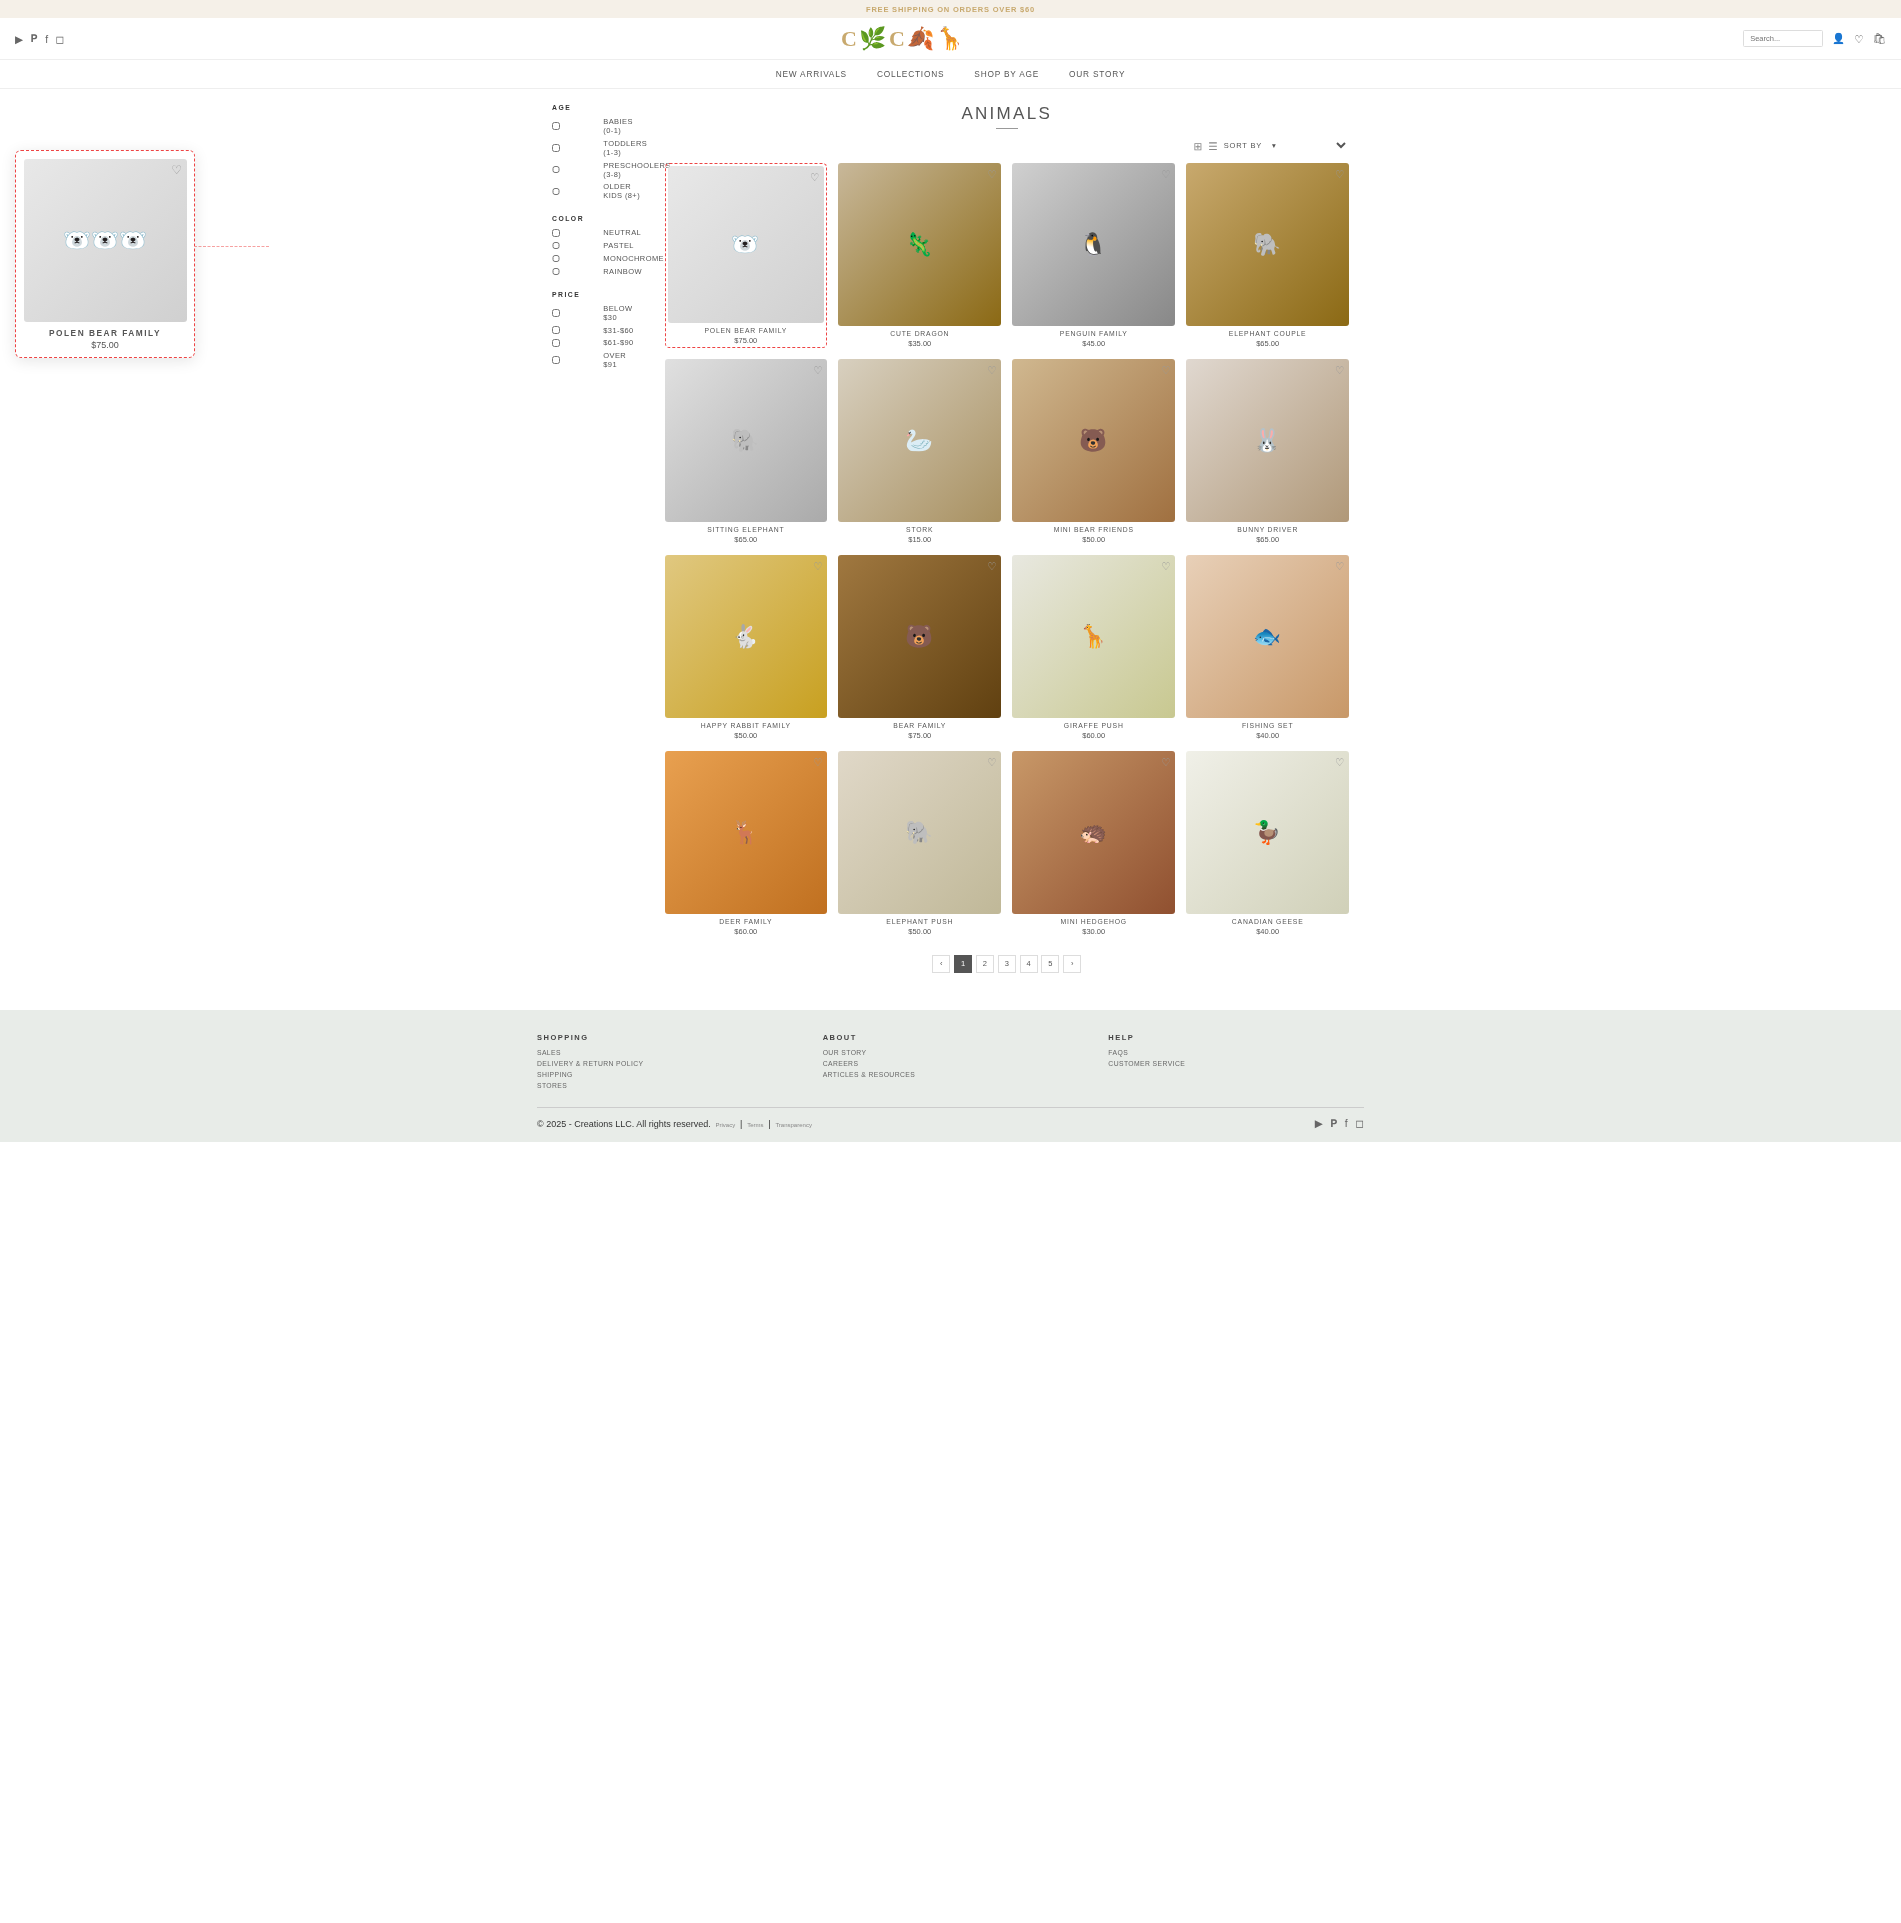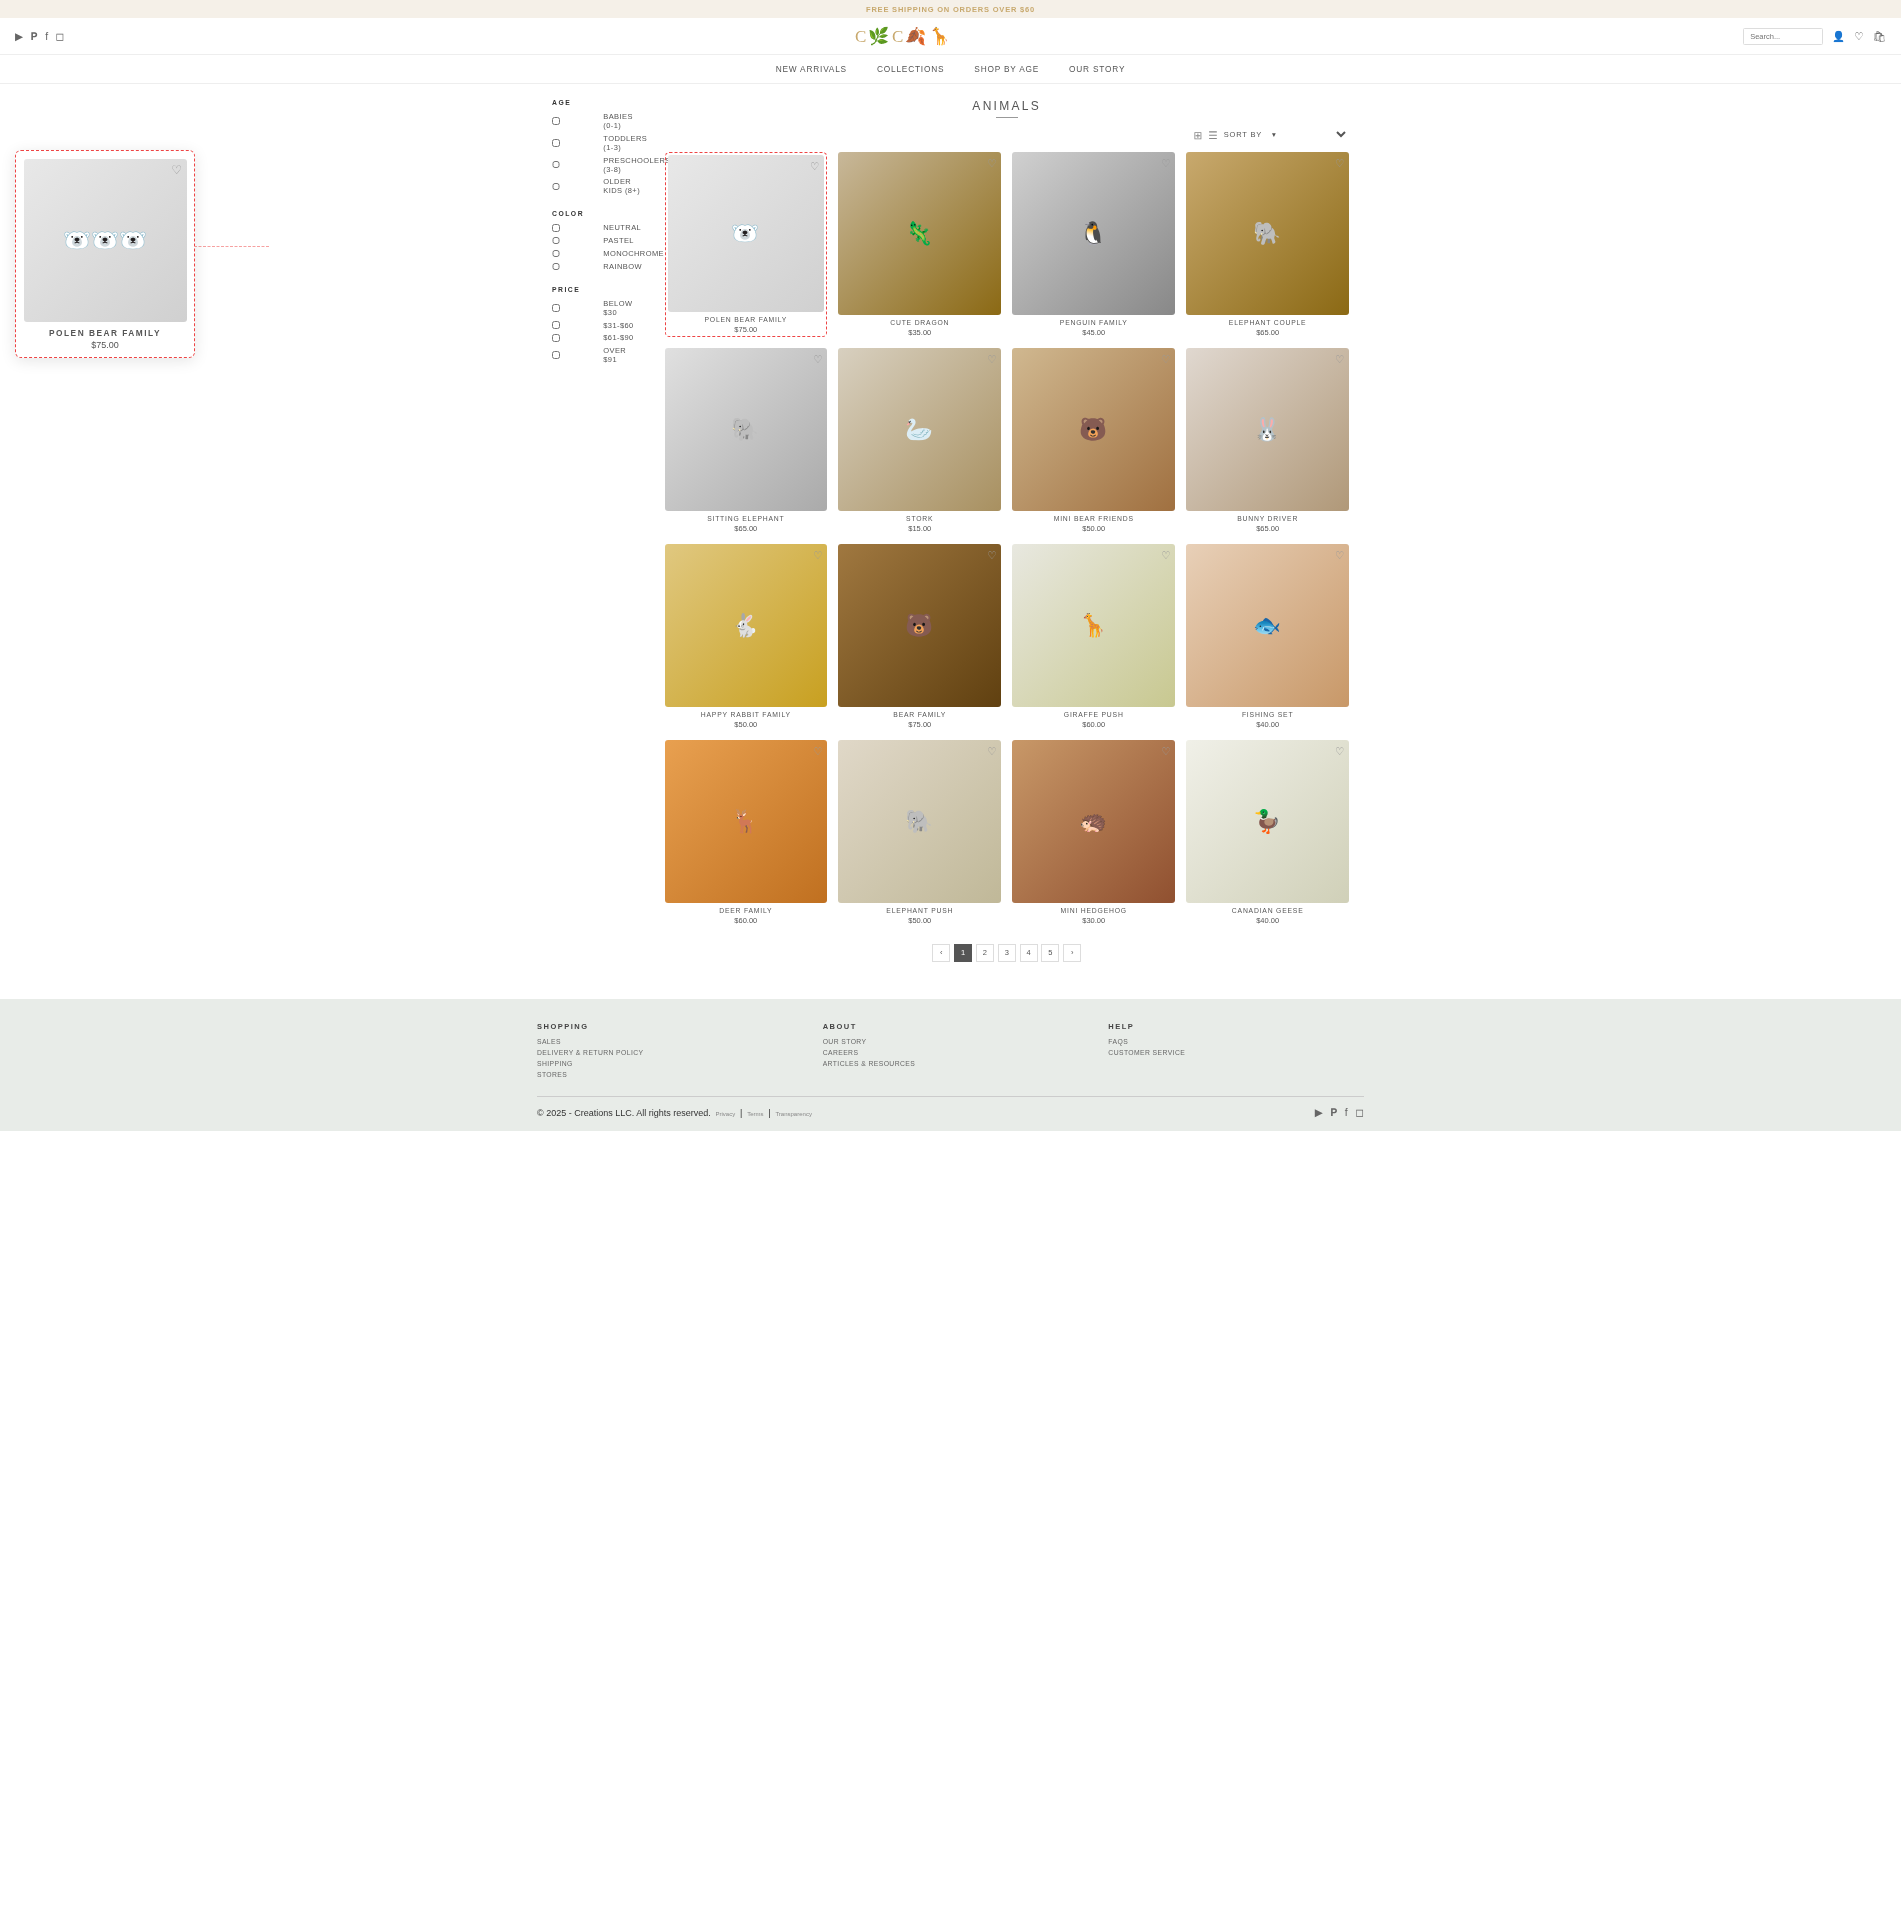--- a/index.html
+++ b/index.html
@@ -45,21 +45,21 @@
     
     .sidebar { width: 90px; flex-shrink: 0; }
     .filter-section { margin-bottom: 15px; }
     .filter-title { font-size: 6.8px; letter-spacing: 1.5px; font-weight: bold; color: #333; margin-bottom: 6px; text-transform: uppercase; }
     .filter-item { display: flex; align-items: center; gap: 3.8px; margin-bottom: 3.8px; font-size: 7.5px; color: #555; }
     .filter-item input[type="checkbox"] { width: 7.5px; height: 7.5px; }
     .filter-item label { font-size: 7.5px; color: #555; letter-spacing: 0.4px; text-transform: uppercase; padding-left: 40px; }
 
     
     .products-area { flex: 1; }
-    .page-title { text-align: center; font-size: 12px; letter-spacing: 2.3px; text-transform: uppercase; color: #555; margin-bottom: 3.8px; font-weight: normal; }
+    .page-title { text-align: center; font-size: 17px; letter-spacing: 2.3px; text-transform: uppercase; color: #555; margin-bottom: 3.8px; font-weight: normal; }
     .page-title-underline { width: 22.5px; height: 0.8px; background: #999; margin: 0 auto 11.3px; }
 
     .products-toolbar { display: flex; justify-content: flex-end; align-items: center; gap: 6px; margin-bottom: 11.3px; }
     .view-btn { background: none; border: none; cursor: pointer; font-size: 10.5px; color: #888; }
     .sort-label { font-size: 7.5px; color: #555; letter-spacing: 0.8px; text-transform: uppercase; }
     .sort-select { border: none; font-size: 7.5px; color: #555; cursor: pointer; background: none; }
 
     
     .product-grid { display: grid; grid-template-columns: repeat(4, 1fr); gap: 11.3px; }
     .product-card { position: relative; cursor: pointer; }
@@ -156,21 +156,21 @@
 </div>
 
 <div class="header">
   <div class="header-left">
     <span style="font-size:10.5px;cursor:pointer;color:#666;">▶</span>
     <span style="font-size:10.5px;cursor:pointer;color:#666;">𝐏</span>
     <span style="font-size:10.5px;cursor:pointer;color:#666;">f</span>
     <span style="font-size:10.5px;cursor:pointer;color:#666;">◻</span>
   </div>
   <div class="header-logo">
-    <span style="font-family:serif;color:#c8a96e;font-size:17px;letter-spacing:2.3px;">C🌿C🍂🦒</span>
+    <span style="font-family:serif;color:#c8a96e;font-size:22px;letter-spacing:2.3px;font-weight:bold;">C🌿C🍂🦒</span>
   </div>
   <div class="header-right">
     <input class="search-bar" type="text" placeholder="Search..." style="">
     <button class="icon-btn">👤</button>
     <button class="icon-btn">♡</button>
     <button class="icon-btn">🛍</button>
   </div>
 </div>
 
 <nav class="nav">

